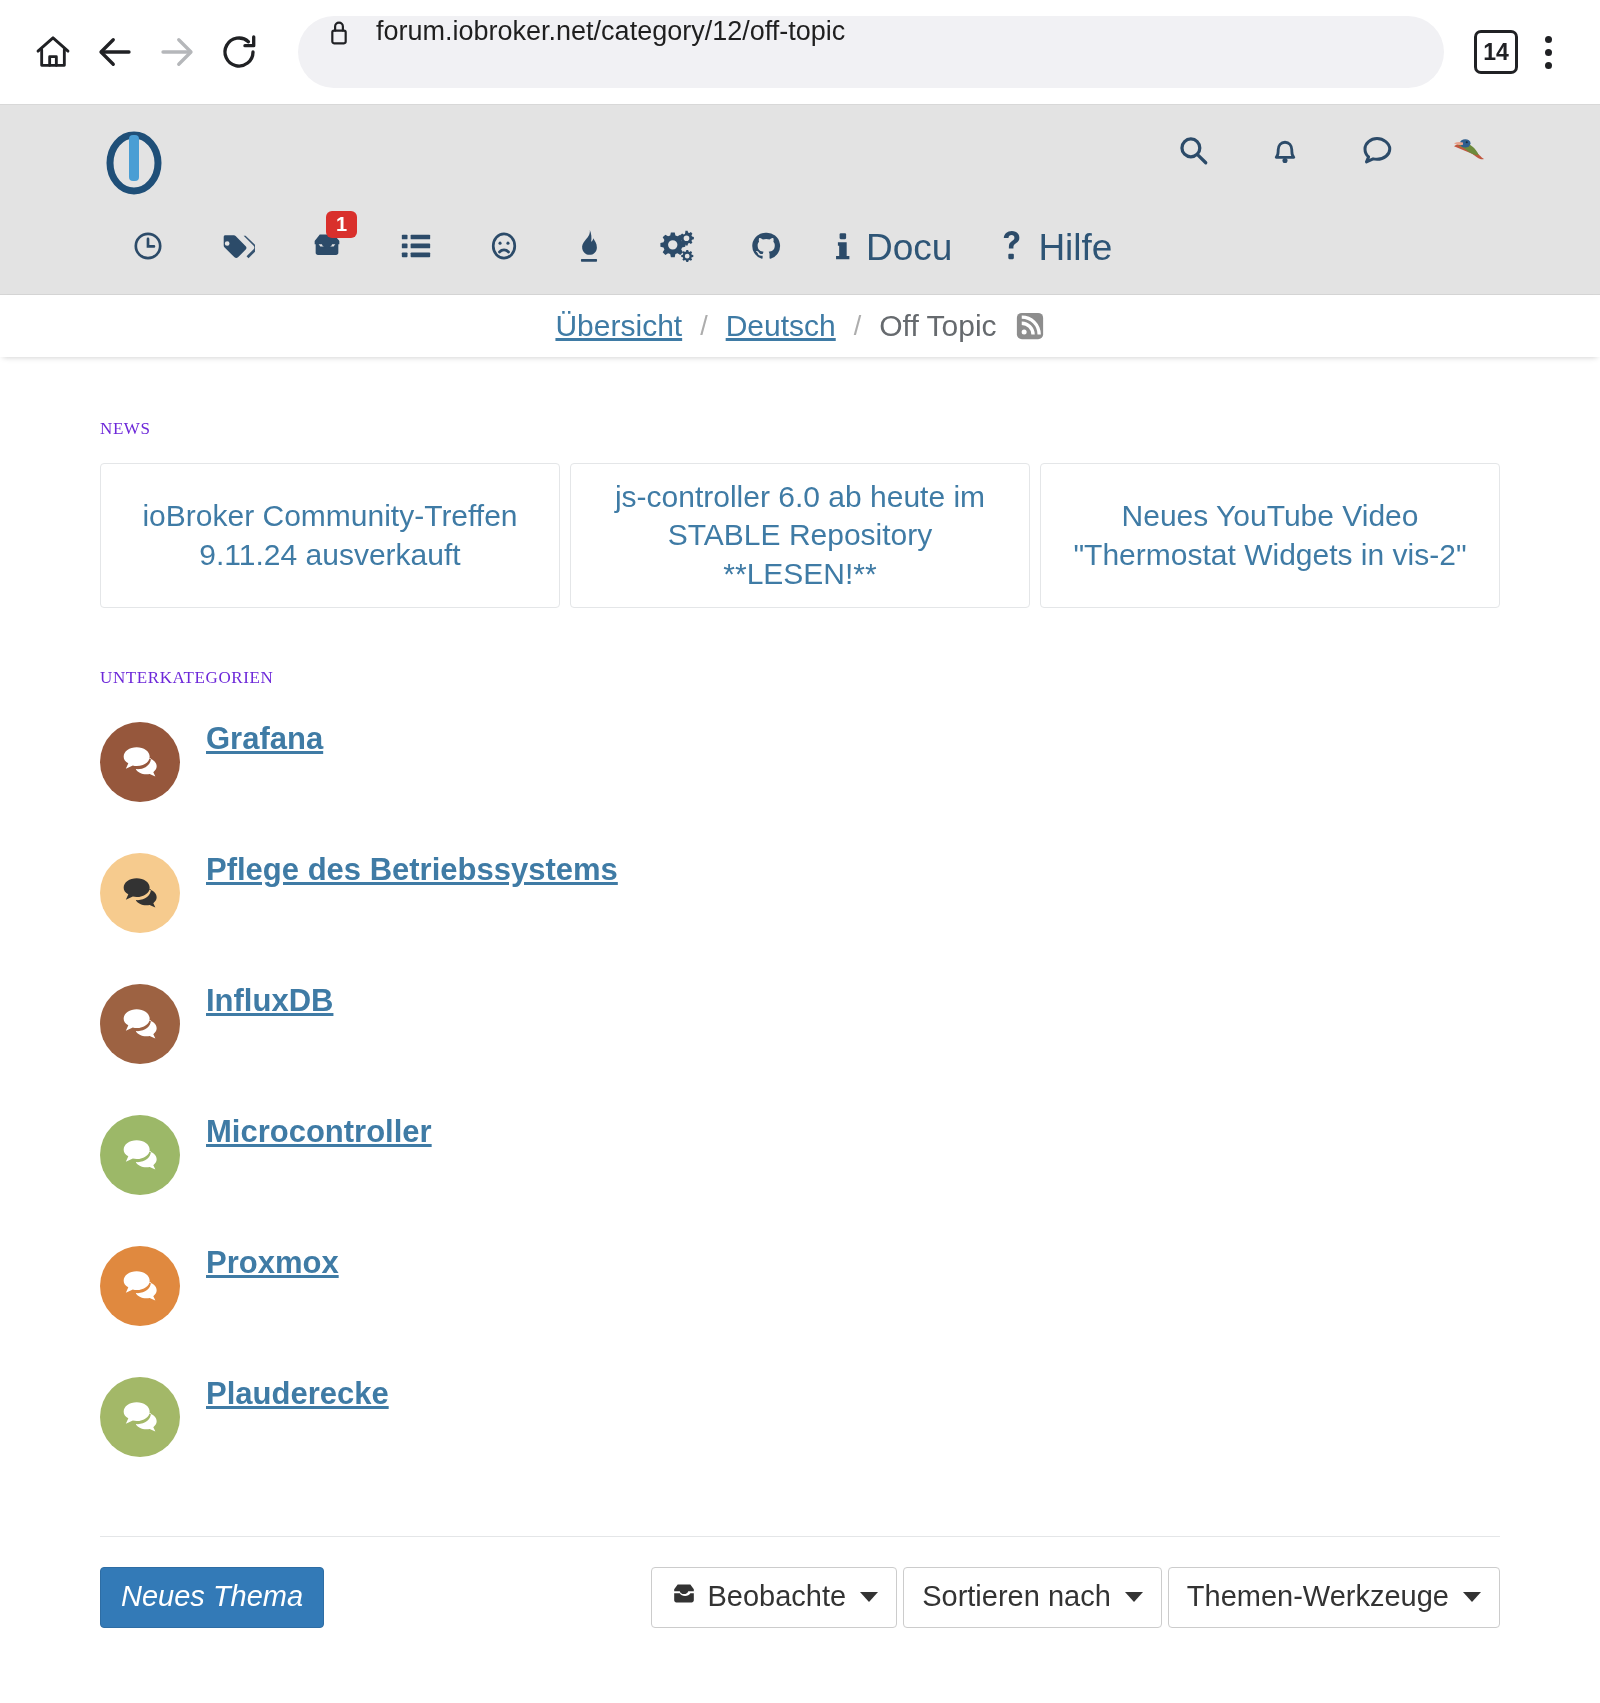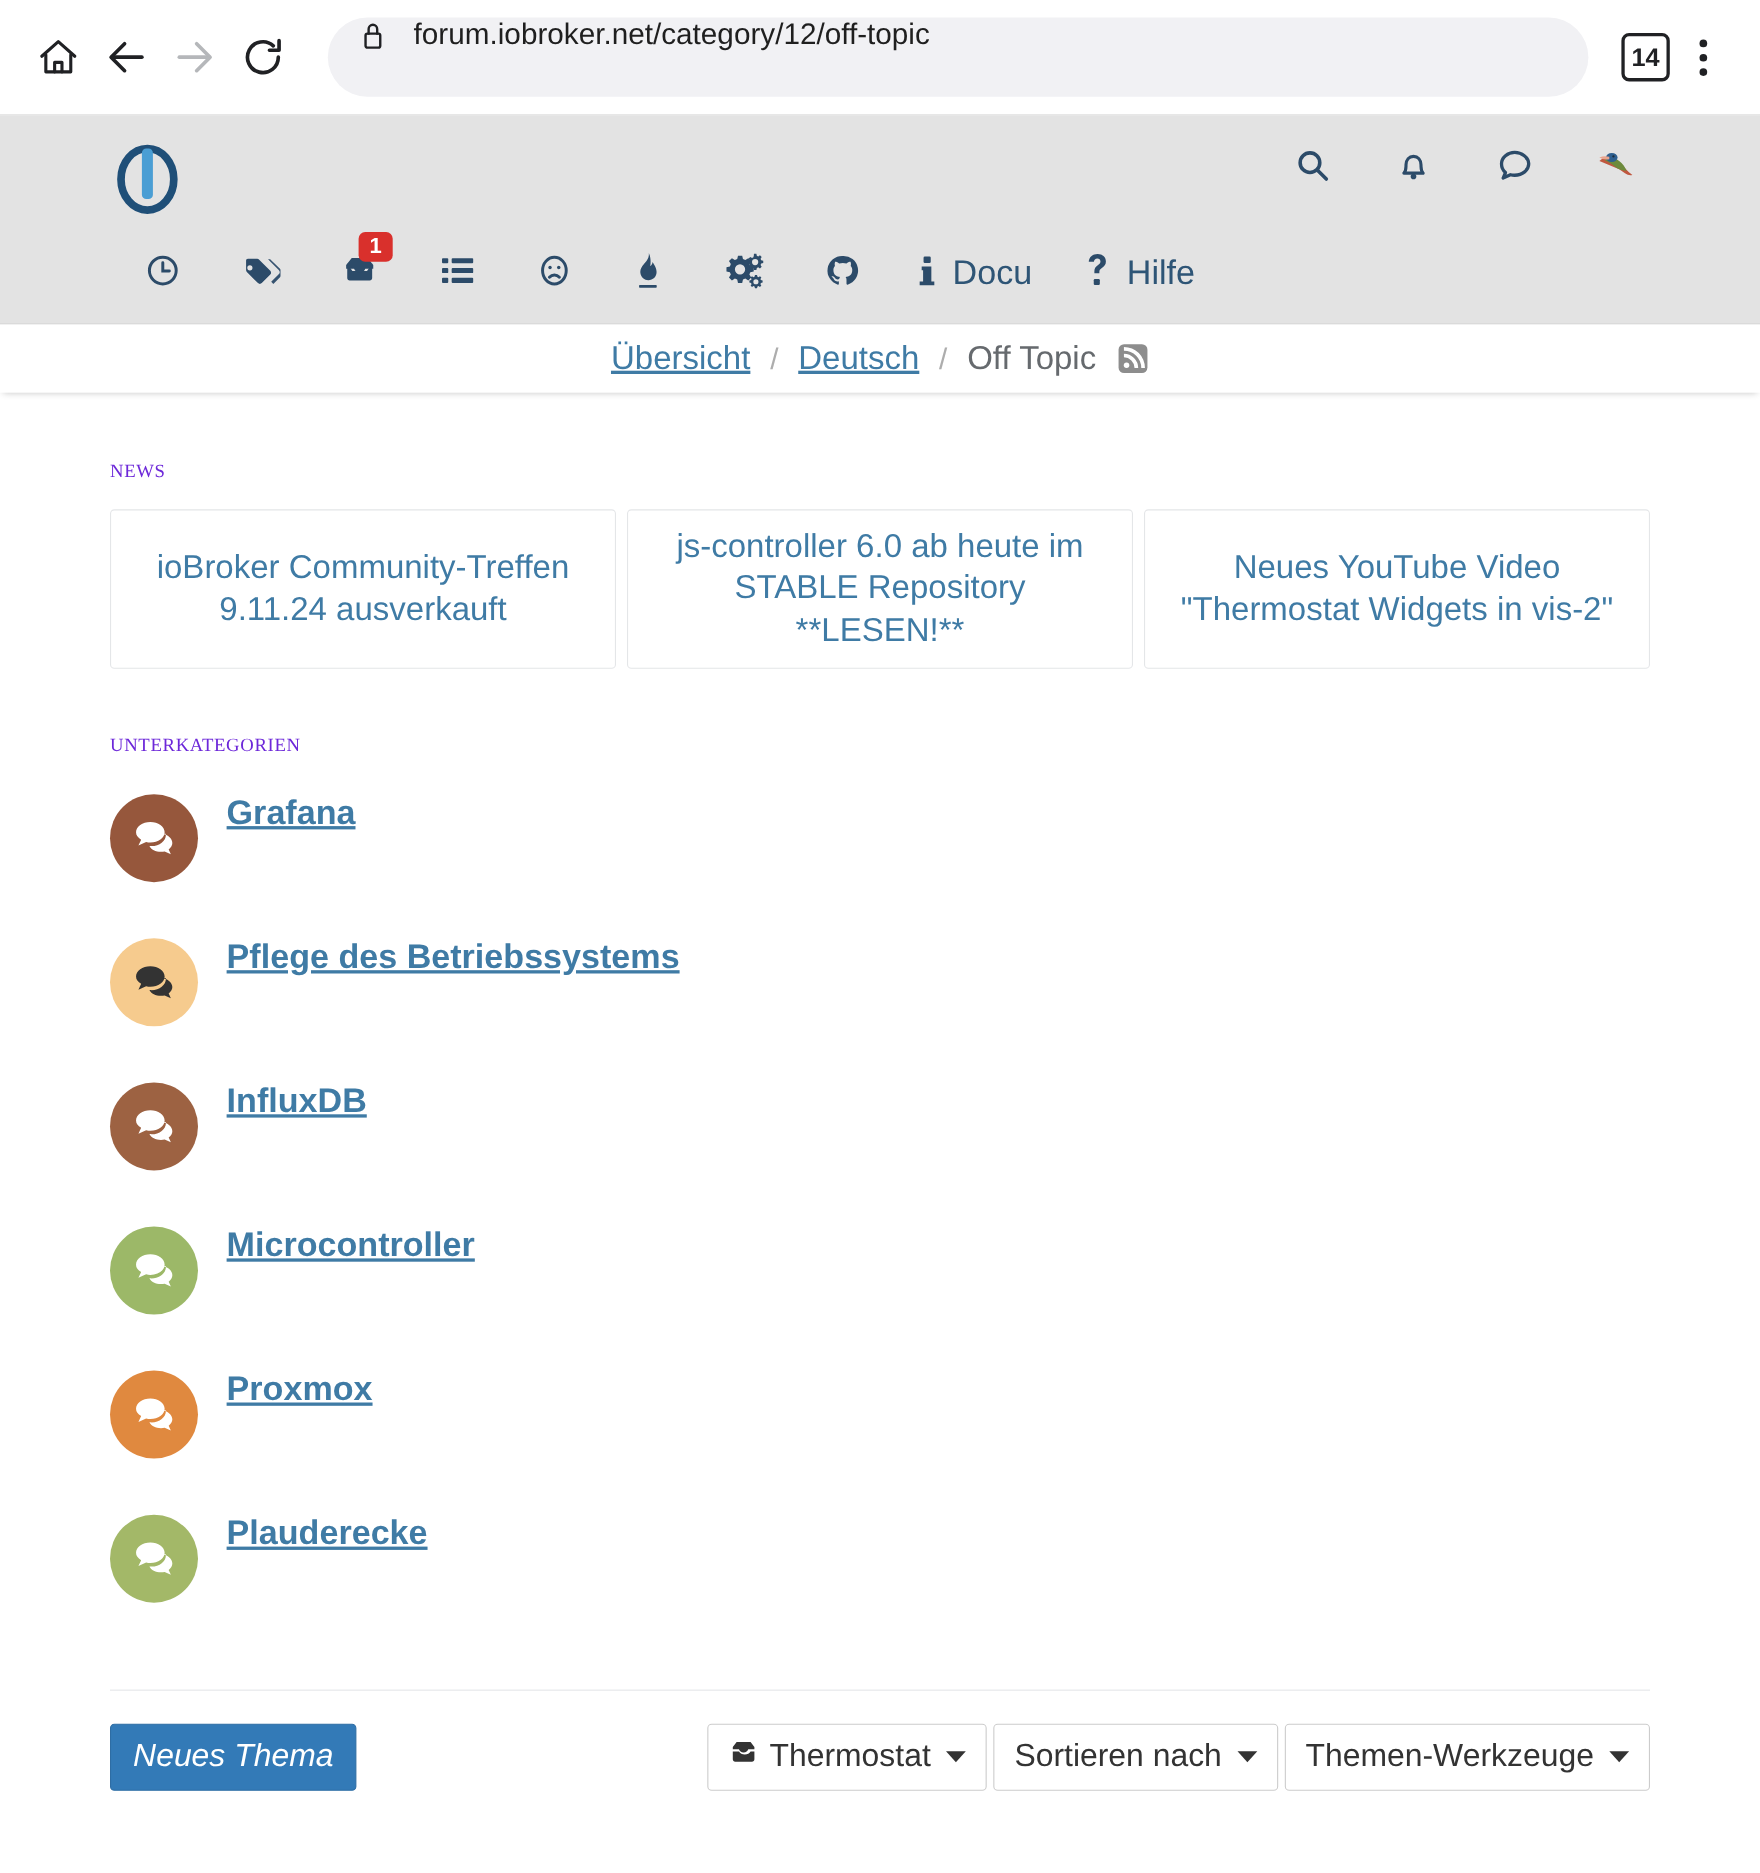--- a/index.html
+++ b/index.html
@@ -92,21 +92,21 @@
   .nav-item {
     position: relative;
     display: flex; align-items: center;
     justify-content: center;
     height: 70px;
     padding: 0 27px;
     color: #2c4b69;
   }
   .nav-item.with-label { gap: 14px; padding: 0 24px; }
   .nav-label {
-    font-size: 31px;
+    font-size: 37px;
     color: #2e5576;
   }
   .badge {
     position: absolute;
     top: -2px; left: 44px;
     background: #d9302c;
     color: #fff;
     font-size: 20px;
     font-weight: 600;
     border-radius: 6px;
@@ -554,21 +554,21 @@
     <button class="btn-primary">Neues Thema</button>
 
     <div class="footer-right">
       <button class="btn-default">
         <span>
           <svg width="28" height="24" viewBox="0 0 24 22" fill="#333">
             <path d="M3 6.6 6.2 2.4h11.6L21 6.6v1.9h-5.1c-.5 1.6-1.9 2.6-3.9 2.6s-3.4-1-3.9-2.6H3V6.6Z"></path>
             <path d="M3 10.4h5.2c.9 1.6 2.5 2.5 4.8 2.5s3.9-.9 4.8-2.5H21v6.4c0 1.1-.9 2-2 2H5c-1.1 0-2-.9-2-2v-6.4Z"></path>
           </svg>
         </span>
-        <span>Thermostat</span>
+        <span>Beobachte</span>
         <span class="caret"></span>
       </button>
 
       <button class="btn-default">
         <span>Sortieren nach</span>
         <span class="caret"></span>
       </button>
 
       <button class="btn-default">
         <span>Themen-Werkzeuge</span>

